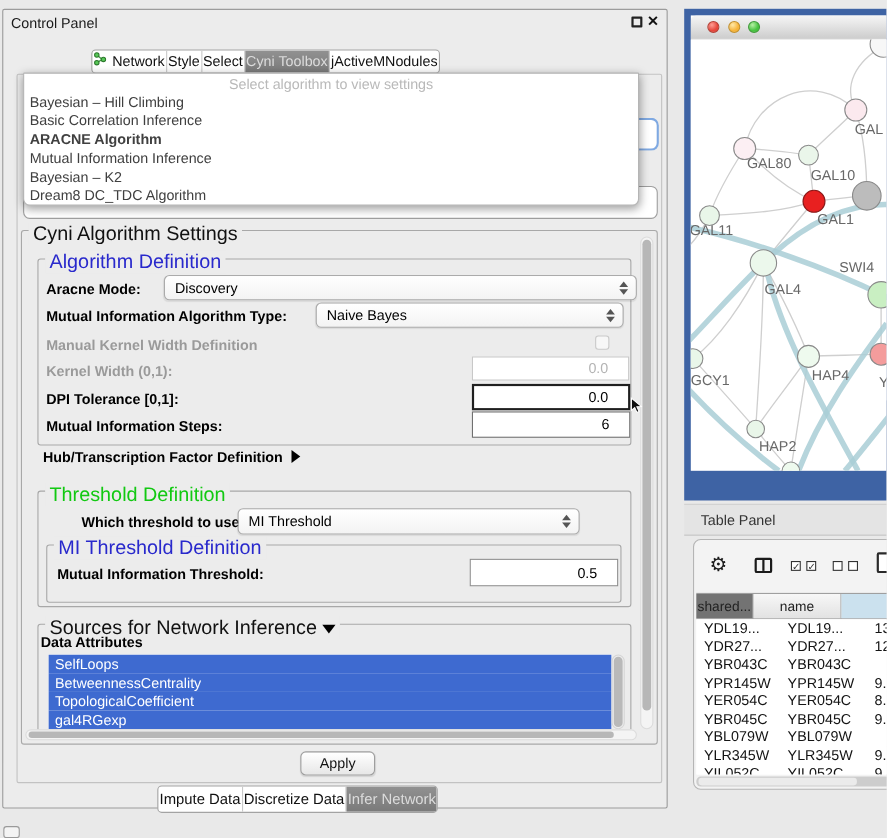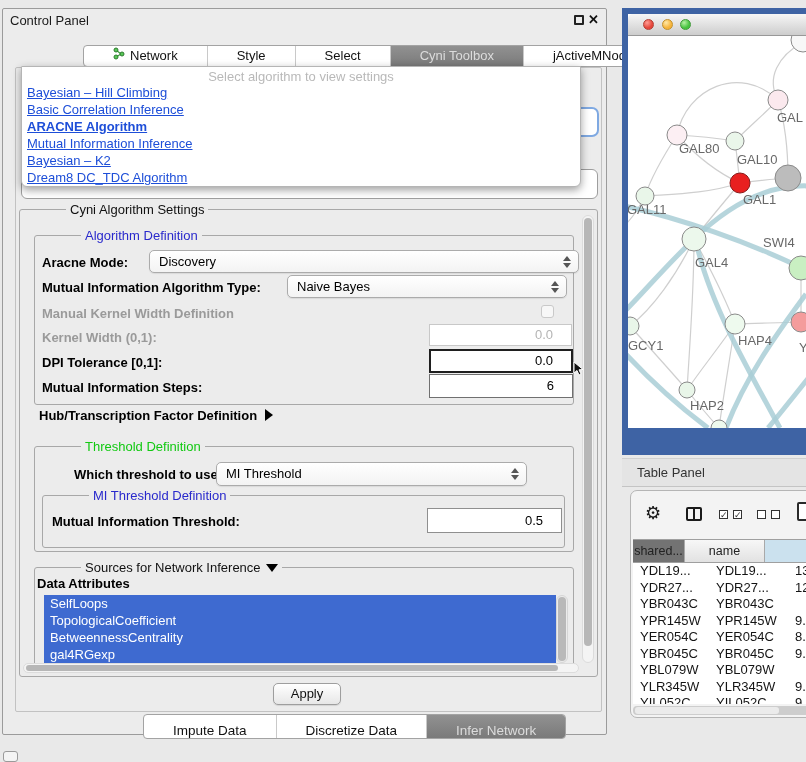--- a/index.html
+++ b/index.html
@@ -12,21 +12,21 @@
     background:#ececec; border:1px solid #9b9b9b; border-radius:2px; }
   .cp-titlebar { position:absolute; left:0; top:0; right:0; height:22px; display:flex;
     align-items:center; padding-left:7px; font-size:13px; color:#1a1a1a; }
   .cp-float-icon { position:absolute; right:22px; top:6px; width:10px; height:10px;
     border:2px solid #222; border-radius:1px; }
   .cp-close-icon { position:absolute; right:7px; top:3px; font-size:13px; font-weight:bold; color:#111; }
 
   
   .segmented { position:absolute; display:inline-flex; background:#fff;
     border:1px solid #a3a3a3; border-radius:4px; overflow:hidden; }
-  .segmented .seg { padding:0 29px; display:flex; align-items:flex-end; gap:5px;
+  .segmented .seg { padding:0 1px; display:flex; align-items:center; gap:5px;
     border-right:1px solid #c9c9c9; color:#111; white-space:nowrap; }
   .segmented .seg:last-child { border-right:none; }
   .segmented .seg.selected { background:linear-gradient(#919191,#7a7a7a); color:#dcdcdc; }
   #top-tabs { left:80px; top:36px; height:22px; font-size:13px; }
   #top-tabs .seg { line-height:20px; }
   #bottom-tabs { left:140px; top:705px; height:25px; font-size:13.5px; }
 
   #content-panel { position:absolute; left:12px; top:58px; width:587px; height:645px;
     border:1px solid #c2c2c2; background:#ececec; border-radius:2px; }
 
@@ -34,27 +34,27 @@
   #behind-combo { position:absolute; left:18px; top:160px; width:577px; height:30px;
     background:#fff; border:1px solid #9e9e9e; border-radius:6px; z-index:5; }
   #behind-focus { position:absolute; left:576px; top:98px; width:20px; height:30px;
     background:#fff; border:2px solid #7fa9e2; border-left:none; border-radius:0 7px 7px 0; z-index:5; }
 
   
   #algo-popup { position:absolute; left:18px; top:57px; width:560px; height:121px;
     background:#fff; border:1px solid #b5b5b5; border-radius:1px 1px 6px 6px;
     box-shadow:0 3px 9px rgba(0,0,0,0.38); z-index:30; overflow:hidden; }
   .popup-hint { height:18px; line-height:19px; text-align:center; color:#b9b9b9; font-size:13px; }
-  .popup-item { height:17px; line-height:16px; padding-left:5px; font-size:13px; color:#1d4ed8;text-decoration:underline; }
+  .popup-item { height:17px; line-height:16px; padding-left:5px; font-size:13px; color:#404040; }
   .popup-item.bold { font-weight:bold; }
 
   
   .group { position:absolute; border:1px solid #a8a8a8; border-radius:3px; }
   .group-title { position:absolute; top:-8px; left:6px; background:#ececec;
-    padding:0 4px; font-size:13px; white-space:nowrap;margin-left:40px; }
+    padding:0 4px; font-size:18px; white-space:nowrap; }
   .t-blue { color:#2929cc; }
   .t-green { color:#12c912; }
 
   #settings-group { left:16px; top:200px; width:579px; height:468px; }
   #settings-viewport { position:absolute; left:2px; top:4px; width:560px; height:449px; overflow:hidden; }
 
   .lbl { position:absolute; font-weight:bold; font-size:13px; color:#000; white-space:nowrap; }
   .lbl.dis { color:#9a9a9a; }
 
   .combo { position:absolute; background:linear-gradient(#ffffff,#f3f3f3);
@@ -258,22 +258,22 @@
       <div class="field mith" style="left:405px; top:294px; width:135px; height:25px; line-height:23px;">0.5</div>
 
       <div class="group" style="left:12px; top:353px; width:540px; height:120px;">
         <div class="group-title">
           <span>Sources for Network Inference</span><span class="tri-down"></span>
         </div>
       </div>
       <div class="lbl" style="left:15px; top:362px;">Data Attributes</div>
       <div id="attr-list">
           <div class="attr-item">SelfLoops</div>
+          <div class="attr-item">BetweennessCentrality</div>
           <div class="attr-item">TopologicalCoefficient</div>
-          <div class="attr-item">BetweennessCentrality</div>
           <div class="attr-item">gal4RGexp</div>
         </div>
       <div id="attr-scrollbar">
         <div class="thumb"></div>
       </div>
     </div>
 
     <div class="vscroll">
       <div class="thumb"></div>
     </div>

